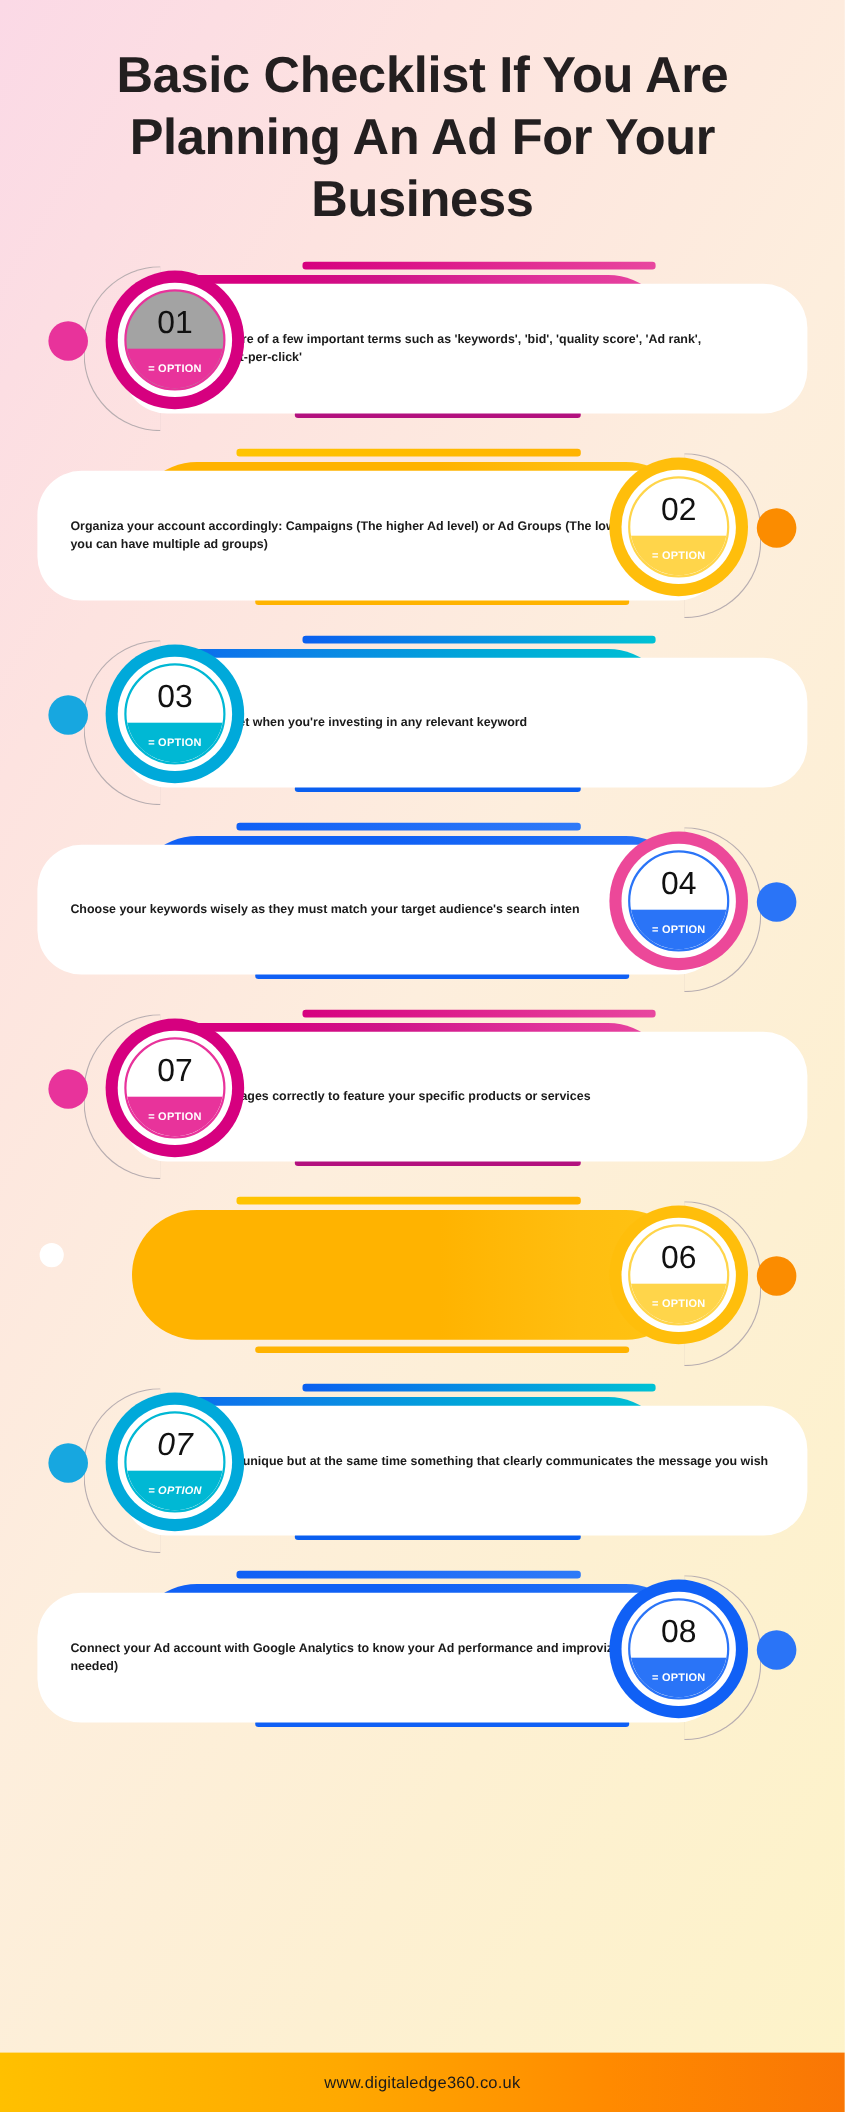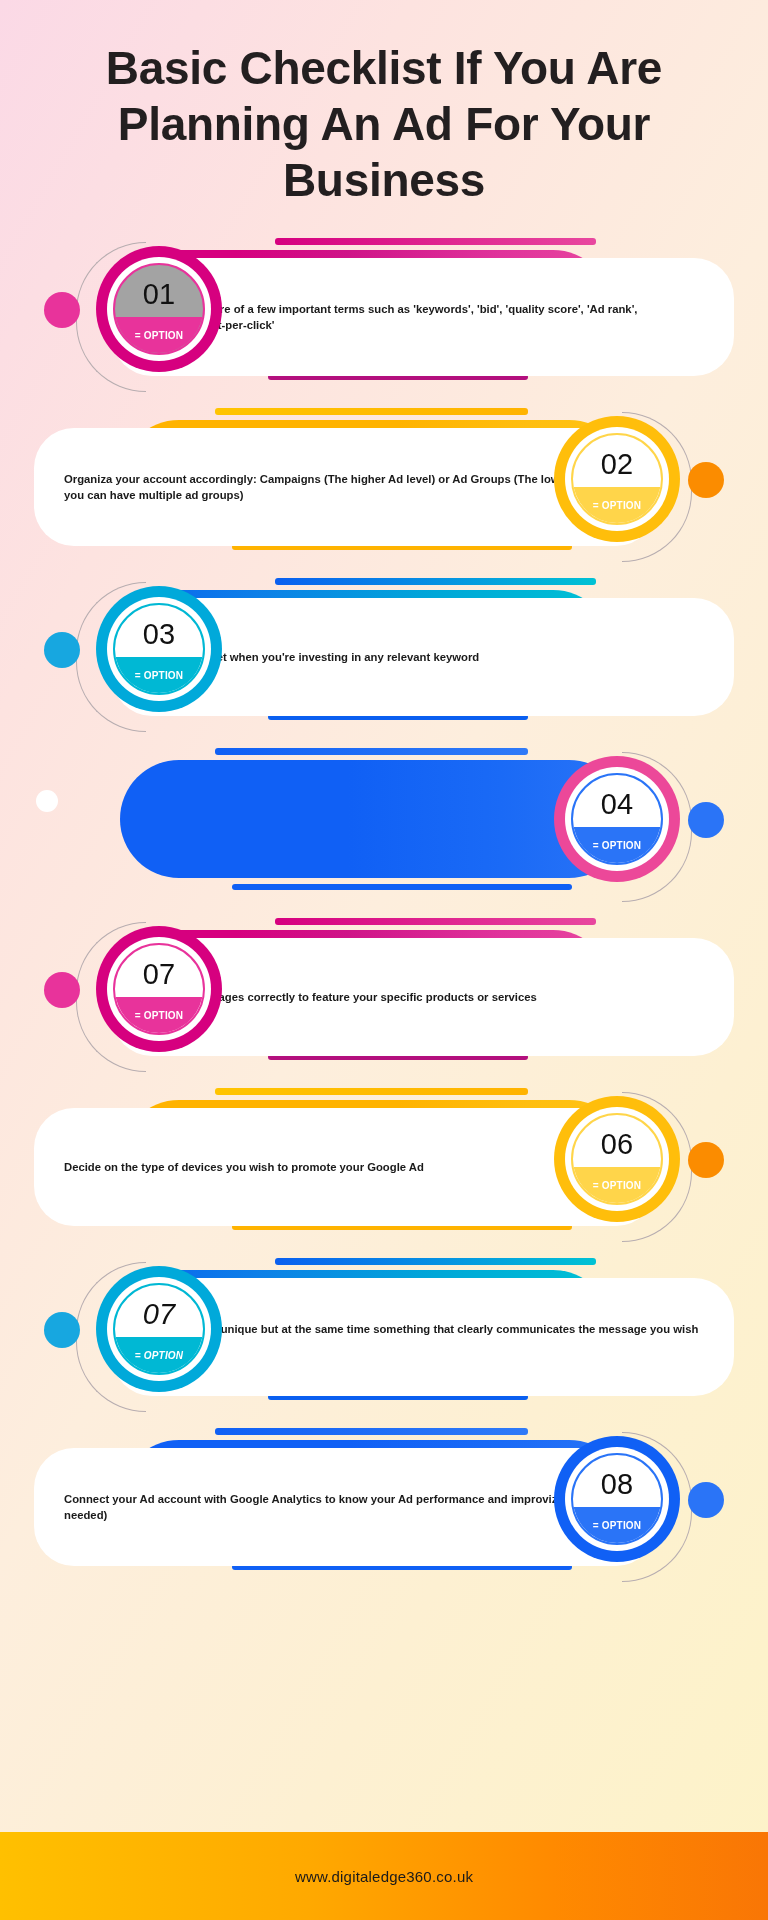--- a/index.html
+++ b/index.html
@@ -155,21 +155,21 @@
     top:60px;
     z-index:1;
   }
   .sat.l { left:44px; }
   .sat.r { right:44px; }
 
   
   .footer {
     position:absolute;
     left:0; right:0; bottom:0;
-    height:88px;
+    height:54px;
     background:linear-gradient(90deg,#ffc000 0%,#ffa900 40%,#ff8a00 72%,#f97605 100%);
     display:flex; align-items:center; justify-content:center;margin-top:28px;
   }
   .footer .url {
     font-size:15px;
     color:#1a1a1a;
     letter-spacing:0.2px;
   }
 </style>
 </head>
@@ -231,20 +231,23 @@
           <div class="opt" style="background: rgb(0, 184, 212);">= OPTION</div>
         </div>
       </div>
     </div>
     <div class="row">
       <div class="arc right" style="top: 10px;"></div>
       <div class="bar" style="background: linear-gradient(90deg, rgb(16, 96, 245), rgb(47, 122, 248)); top: 6px; left: 215px; right: 240px;"></div>
       <div class="bar2" style="background: rgb(16, 96, 245); bottom: 22px; left: 232px; right: 196px;"></div>
       <div class="sat r" style="background: rgb(42, 116, 247);"></div>
       <div class="card r" style="background: linear-gradient(90deg, rgb(16, 96, 245) 0%, rgb(16, 96, 245) 45%, rgb(26, 106, 246) 75%, rgb(42, 116, 247) 100%);"></div>
+      <div class="inner r">
+        <p class="desc">Choose your keywords wisely as they must match your target audience's search inten</p>
+      </div>
       <div class="dot r"></div>
       <div class="medal r" style="background: #ec4899;">
         <div class="ring1"></div>
         <div class="ring2" style="background: rgb(255, 255, 255); border: 2px solid rgb(42, 116, 247);">
           <div class="num">04</div>
           <div class="opt" style="background: rgb(42, 116, 247);">= OPTION</div>
         </div>
       </div>
     </div>
     <div class="row">
@@ -264,23 +267,20 @@
           <div class="opt" style="background: rgb(232, 51, 155);">= OPTION</div>
         </div>
       </div>
     </div>
     <div class="row">
       <div class="arc right" style="top: 10px;"></div>
       <div class="bar" style="background: linear-gradient(90deg, rgb(255, 196, 0), rgb(255, 179, 0)); top: 6px; left: 215px; right: 240px;"></div>
       <div class="bar2" style="background: rgb(255, 179, 0); bottom: 22px; left: 232px; right: 196px;"></div>
       <div class="sat r" style="background: rgb(251, 140, 0);"></div>
       <div class="card r" style="background: linear-gradient(90deg, rgb(255, 179, 0) 0%, rgb(255, 179, 0) 55%, rgb(255, 190, 16) 80%, rgb(255, 196, 19) 100%);"></div>
-      <div class="inner r">
-        <p class="desc">Decide on the type of devices you wish to promote your Google Ad</p>
-      </div>
       <div class="dot r"></div>
       <div class="medal r" style="background: rgb(255, 190, 11);">
         <div class="ring1"></div>
         <div class="ring2" style="background: rgb(255, 255, 255); border: 2px solid rgb(255, 213, 74);">
           <div class="num">06</div>
           <div class="opt" style="background: rgb(255, 213, 74);">= OPTION</div>
         </div>
       </div>
     </div>
     <div class="row">

